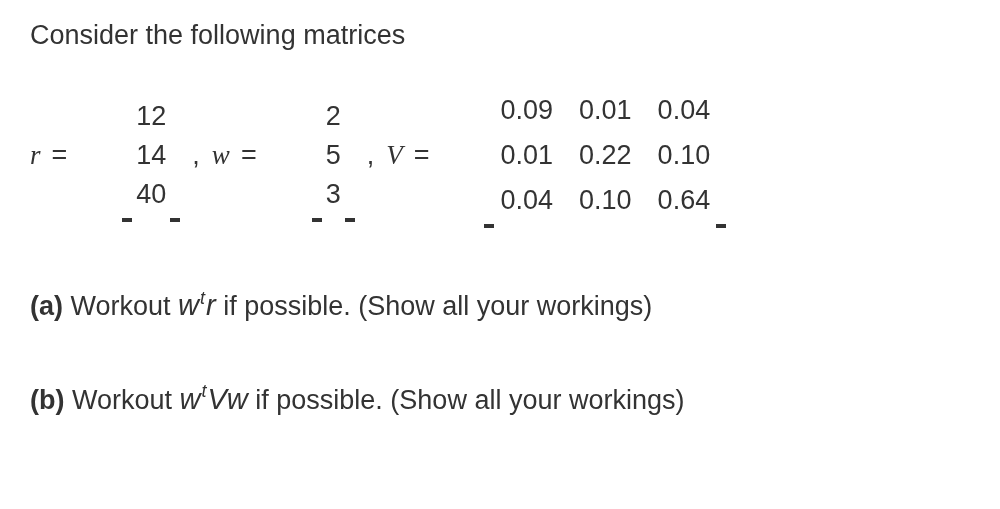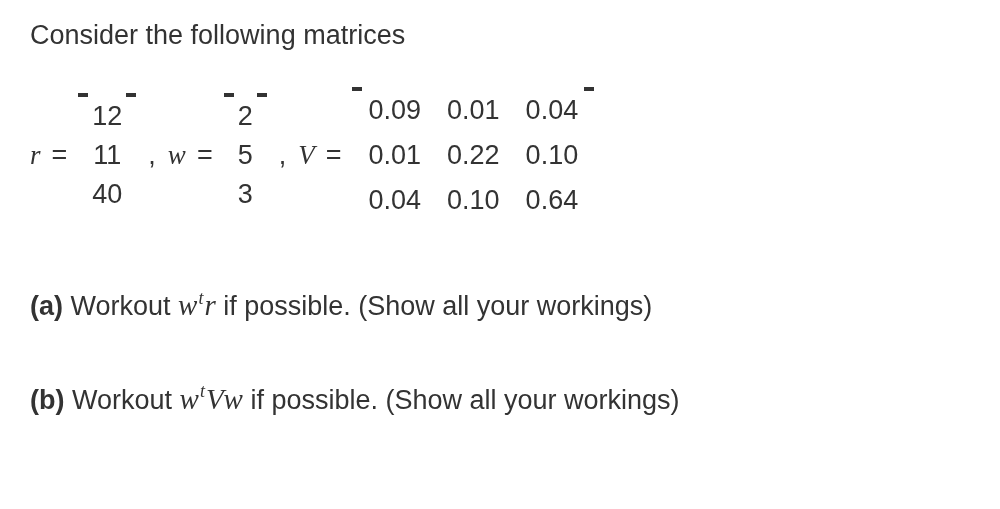--- a/index.html
+++ b/index.html
@@ -17,22 +17,23 @@
       display: flex;
       align-items: center;
       gap: 8px;
       margin-bottom: 60px;
       font-family: Arial, sans-serif;
     }
     .var-italic { font-style: italic; font-family: 'Times New Roman', serif; }
     .eq-sign { margin: 0 3px; }
     .bracket-wrap {
       display: flex;
-      align-items: flex-start;
+      align-items: flex-end;
       position: relative;
+      margin-left: 44px;
     }
     .bracket {
       font-family: 'Times New Roman', serif;
       display: flex;
       flex-direction: column;
       justify-content: center;
       position: relative;
       width: 10px;
     }
     .bracket-left::before {
@@ -71,21 +72,21 @@
       row-gap: 6px;
       padding: 4px 6px;
       line-height: 1.45;
     }
     .comma { margin: 0 4px; }
     .question {
       margin-top: 50px;
       line-height: 1.5;
     }
     .bold { font-weight: bold; }
-    .mathexpr { font-style: italic; font-family: Liberation Serif, serif; font-size: 29px; }
+    .mathexpr { font-style: italic; font-family: Liberation Sans, sans-serif; font-size: 29px; }
     .sup {
       font-size: 0.62em;
       vertical-align: super;
       font-style: italic;
       position: relative;
       top: -1px;
       margin-left: 1px;
       margin-right: 1px;
     }
   </style>
@@ -95,21 +96,21 @@
 <div class="intro">Consider the following matrices</div>
 
 <div class="equations">
 
   <span class="var-italic">r</span>
   <span class="eq-sign">=</span>
   <span class="bracket-wrap">
     <span class="bracket bracket-left"></span>
     <span class="matrix-col">
       <span>12</span>
-      <span>11</span>
+      <span>14</span>
       <span>40</span>
     </span>
     <span class="bracket bracket-right"></span>
   </span>
 
   <span class="comma">,</span>
 
   <span class="var-italic">w</span>
   <span class="eq-sign">=</span>
   <span class="bracket-wrap">

